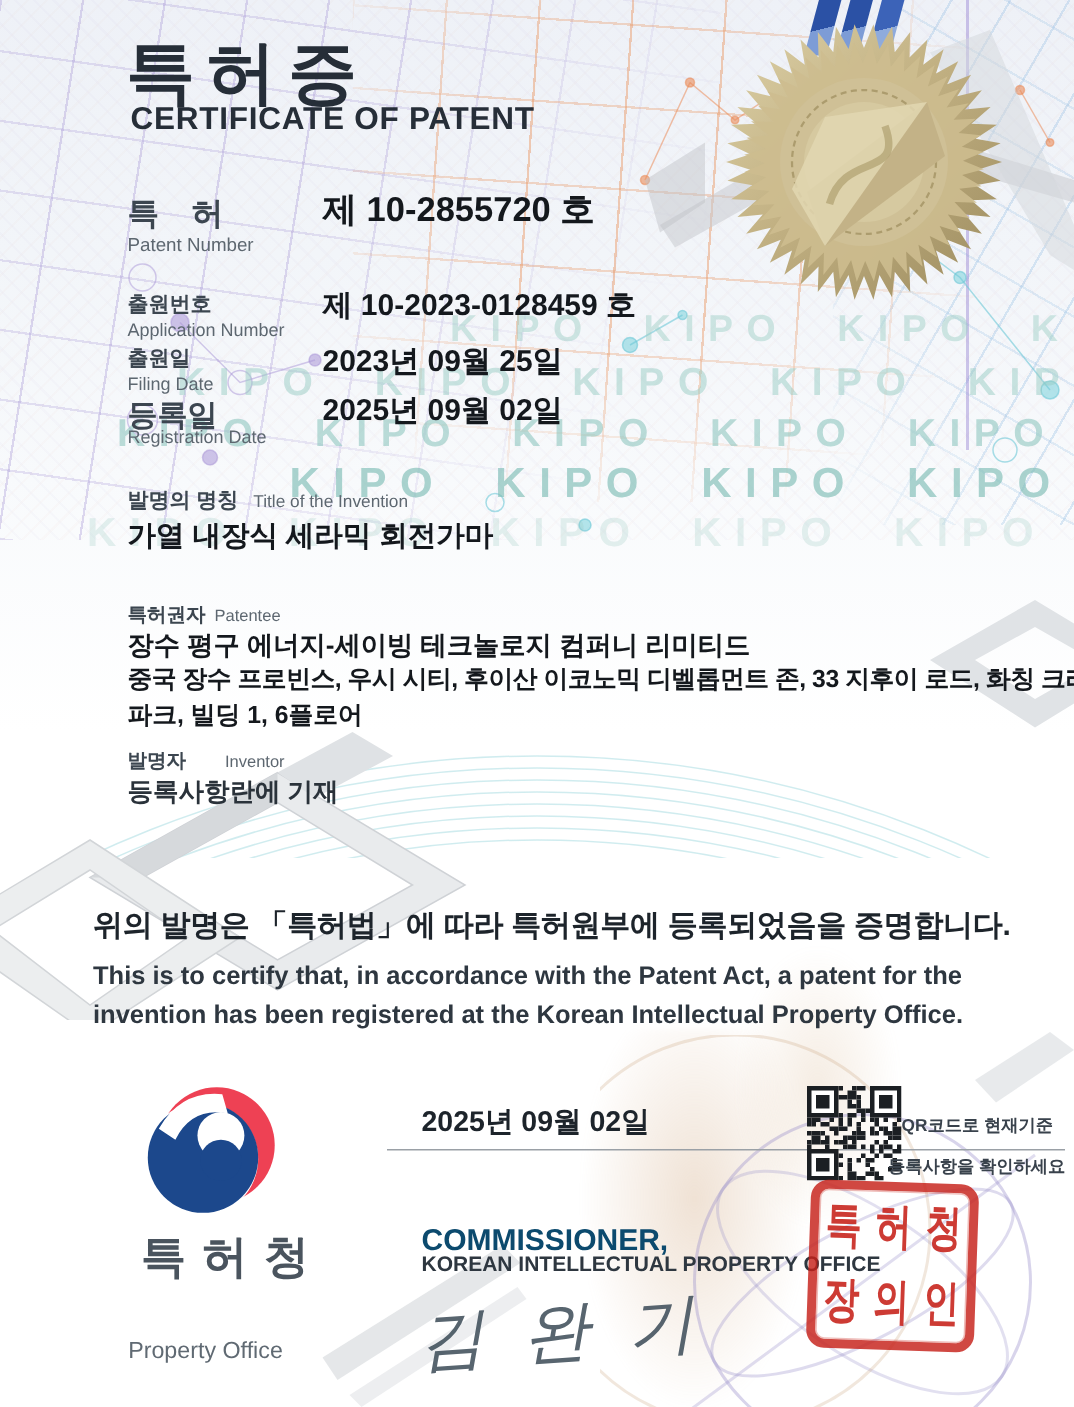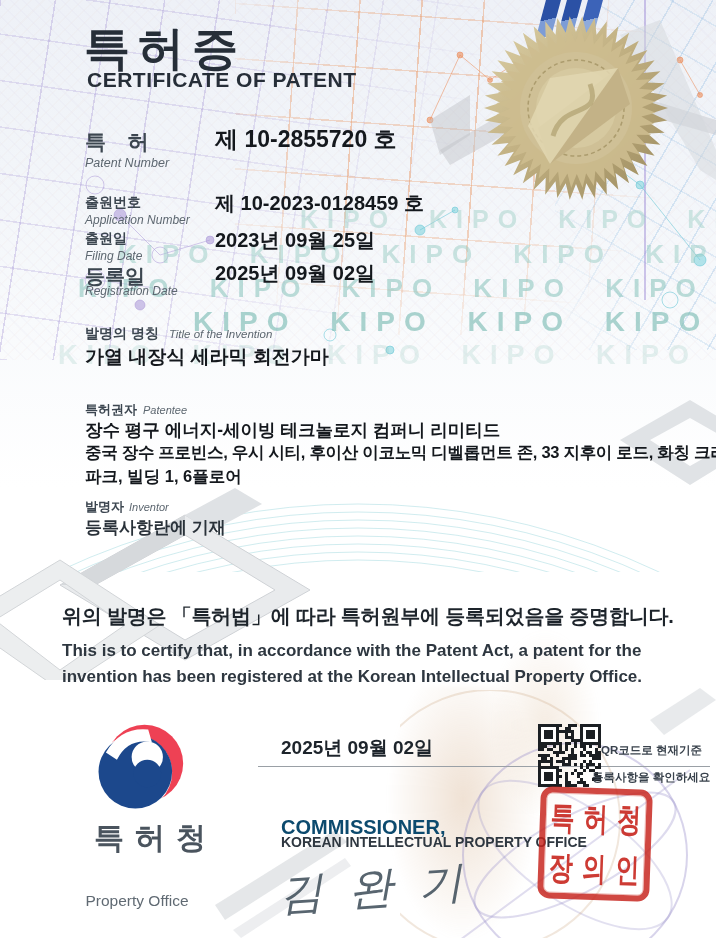--- a/index.html
+++ b/index.html
@@ -47,21 +47,21 @@
   .stripes{left:541px;top:0;display:flex;gap:6px;}
   .stripe{width:15px;height:37px;transform:skewX(-15deg);
     background:linear-gradient(165deg,#2b51a5 52%,#7d9cd6 52%);}
   .stripe:nth-child(3){background:linear-gradient(165deg,#3c63b8 52%,#8fabdc 52%);}
 
   
   .title-kr{left:84px;top:18px;font-size:46px;font-weight:bold;letter-spacing:8px;color:#262e38;}
   .title-en{left:87px;top:68px;font-size:21px;font-weight:bold;letter-spacing:.5px;color:#262e38;}
 
   .lab-kr{font-weight:bold;color:#3c4650;}
-  .lab-en{color:#5d6770;font-style:italic;}
+  .lab-en{color:#5d6770;}
   .val{font-weight:bold;color:#14181d;white-space:nowrap;}
 
   .f0k{left:85px;top:128px;font-size:21px;letter-spacing:8px;}
   .f0e{left:85px;top:156px;font-size:12.5px;}
   .f0v{left:215px;top:124px;font-size:23px;}
   .f1k{left:85px;top:194px;font-size:14px;}
   .f1e{left:85px;top:213px;font-size:12px;}
   .f1v{left:215px;top:190px;font-size:20px;}
   .f2k{left:85px;top:230px;font-size:14px;}
   .f2e{left:85px;top:249px;font-size:12px;}
@@ -74,21 +74,21 @@
   .inv-lab .lab-en{font-size:11.5px;margin-left:10px;font-weight:normal;}
   .inv-val{left:85px;top:344px;font-size:19px;}
 
   .pat-lab{left:85px;top:401px;font-size:13px;}
   .pat-lab .lab-en{font-size:11px;margin-left:6px;font-weight:normal;}
   .pat-name{left:85px;top:418px;font-size:17.5px;}
   .pat-ad1{left:85px;top:442px;font-size:16.5px;letter-spacing:-.3px;}
   .pat-ad2{left:85px;top:466px;font-size:16.5px;}
 
   .invr-lab{left:85px;top:498px;font-size:13px;}
-  .invr-lab .lab-en{font-size:11px;margin-left:5px;font-weight:normal;}
+  .invr-lab .lab-en{font-size:11px;margin-left:26px;font-weight:normal;}
   .invr-val{left:85px;top:516px;font-size:17px;color:#2a323a;}
 
   .stmt-kr{left:62px;top:603px;font-size:20px;font-weight:bold;color:#1d242b;letter-spacing:-.2px;}
   .stmt-en1{left:62px;top:641px;font-size:17px;font-weight:bold;color:#2e3740;}
   .stmt-en2{left:62px;top:667px;font-size:17px;font-weight:bold;color:#2e3740;}
 
   .issue-date{left:281px;top:735px;font-size:19px;font-weight:600;color:#1d242b;}
   .rule{left:258px;top:766px;width:452px;height:1px;background:#9aa0a6;}
 
   .comm-kr{left:281px;top:782px;font-size:24px;font-weight:bold;letter-spacing:4px;color:#252d35;}

